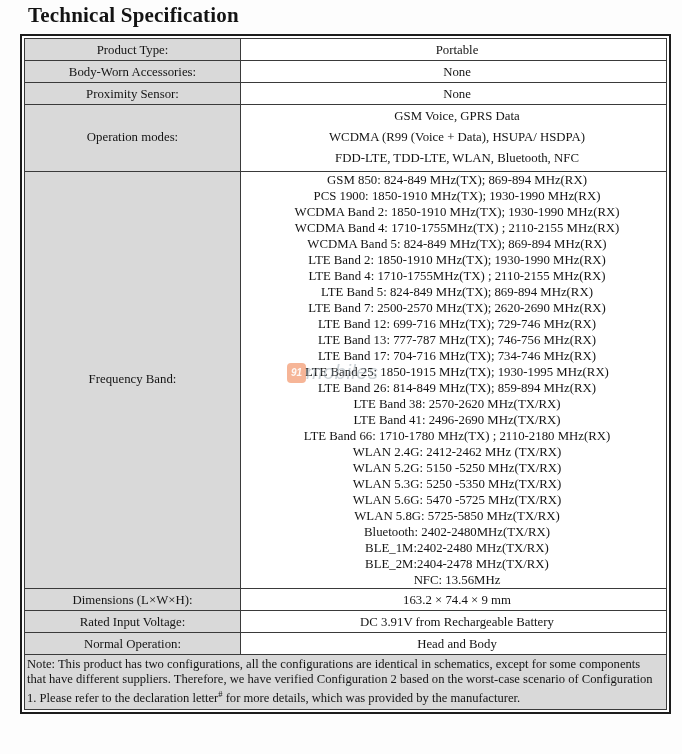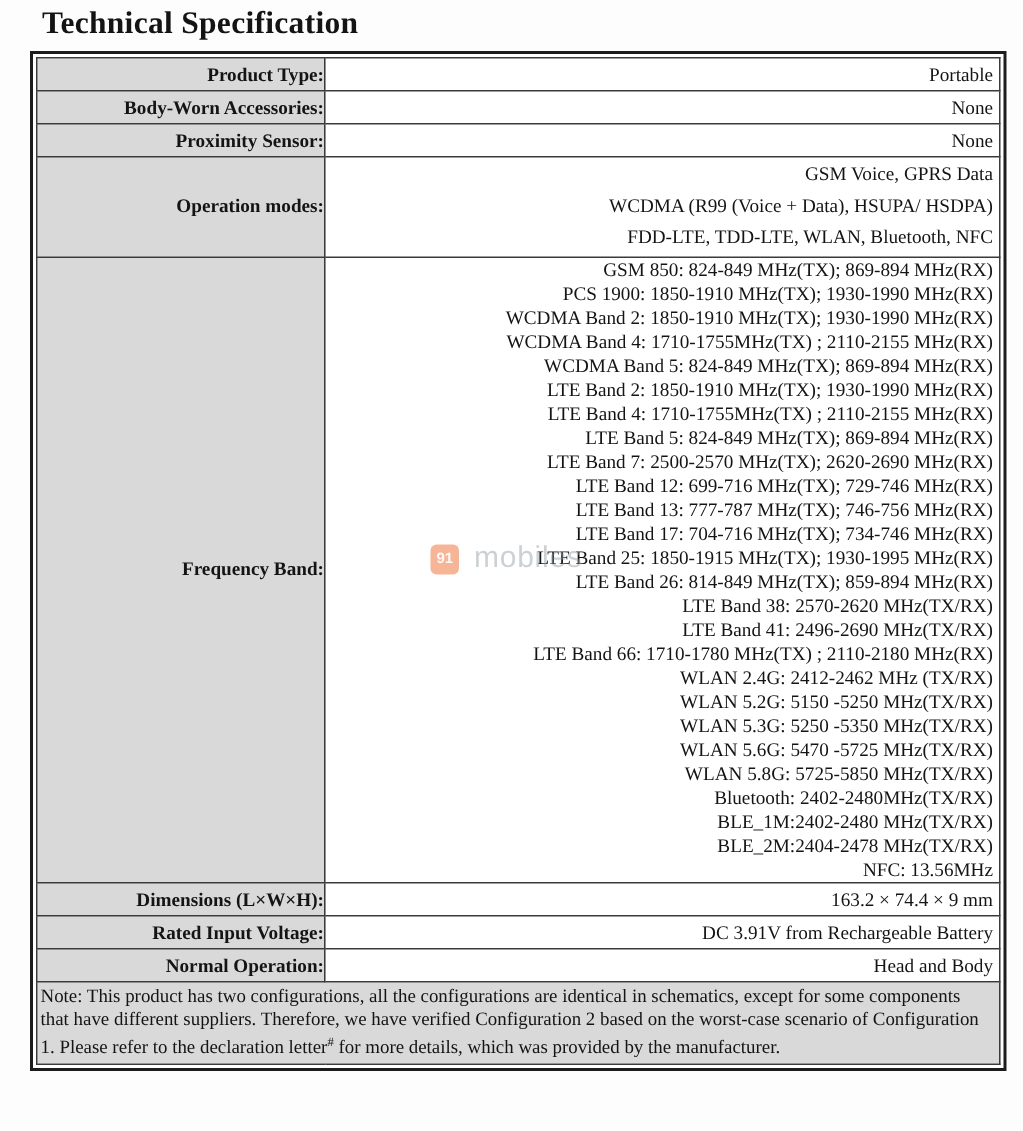--- a/index.html
+++ b/index.html
@@ -14,36 +14,36 @@
     font-family:"Liberation Serif", serif;color:var(--text);overflow:hidden;
   }
   .title{font-weight:bold;font-size:21px;margin:3px 0 0 28px;letter-spacing:.2px;}
   .table-outer{
     position:absolute;left:20px;top:34px;width:643px;
     border:2px solid var(--border-outer);padding:2px;background:#fff;
   }
   table{border-collapse:collapse;width:100%;table-layout:fixed;}
   th,td{border:1px solid var(--border-inner);vertical-align:middle;}
   th.label{
-    width:191px;background:var(--header-fill);text-align:right;
-    font-weight:bold;font-size:12.8px;padding:0 0;
+    width:191px;background:var(--header-fill);text-align:center;
+    font-weight:normal;font-size:12.8px;padding:0 12px;
   }
-  td.value{font-size:12.8px;padding:0 4px 0 11px;text-align:right;margin-left:36px;}
+  td.value{font-size:12.8px;padding:0 4px 0 11px;text-align:center;margin-left:36px;}
   tr.single th,tr.single td{height:21px;line-height:20px;}
   tr.spaced td,tr.spaced th{padding-top:1px;padding-bottom:1px;}
   tr.spaced .vline{line-height:21.2px;}
   tr.tight .vline{line-height:16.02px;}
   .note-cell{
     background:var(--header-fill);font-size:12.6px;line-height:14.9px;
     padding:2px 10px 3px 2px;text-align:left;
   }
   .note-cell sup{font-size:8.5px;}
   .watermark{
     position:absolute;left:287px;top:361px;display:flex;align-items:center;
-    gap:10px;pointer-events:none;z-index:5;
+    gap:0;pointer-events:none;z-index:5;font-style:italic;
   }
   .wm-badge{
     width:19px;height:20px;border-radius:4px;background:rgba(237,108,47,.5);
     color:rgba(255,255,255,.9);font-family:"Liberation Sans",sans-serif;
     font-weight:bold;font-size:10px;display:flex;align-items:center;justify-content:center;
   }
   .wm-text{
     font-family:"Liberation Sans",sans-serif;font-size:20px;
     color:rgba(140,152,162,.45);letter-spacing:.5px;text-align:center;
   }

